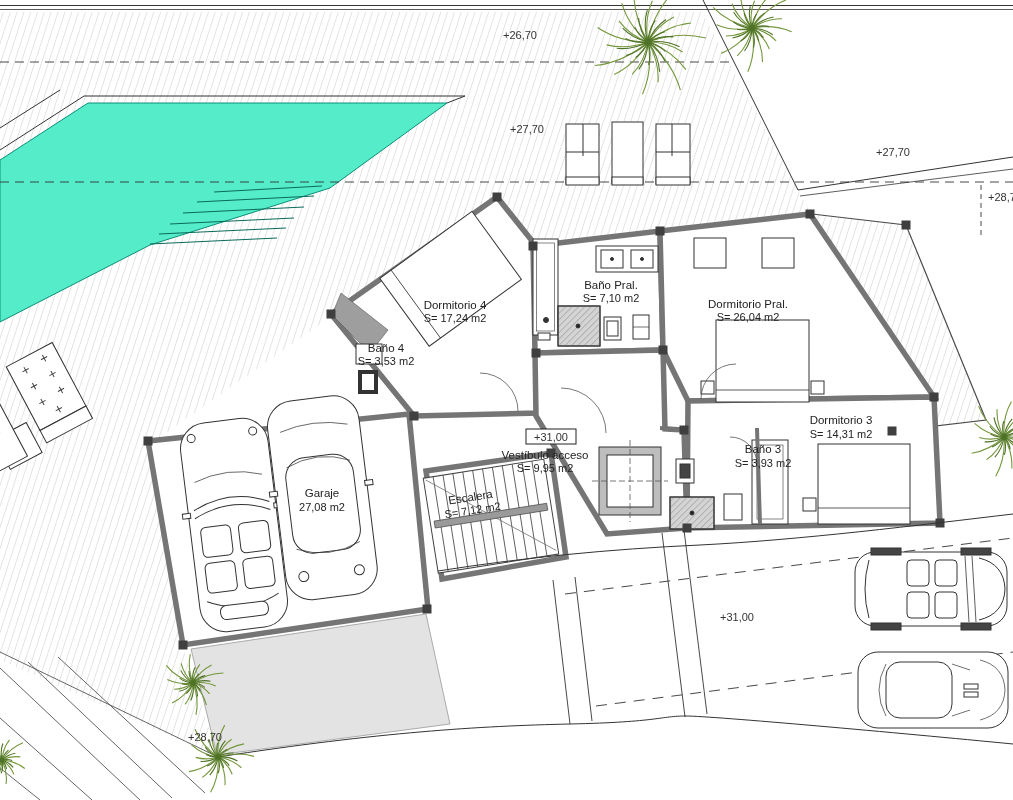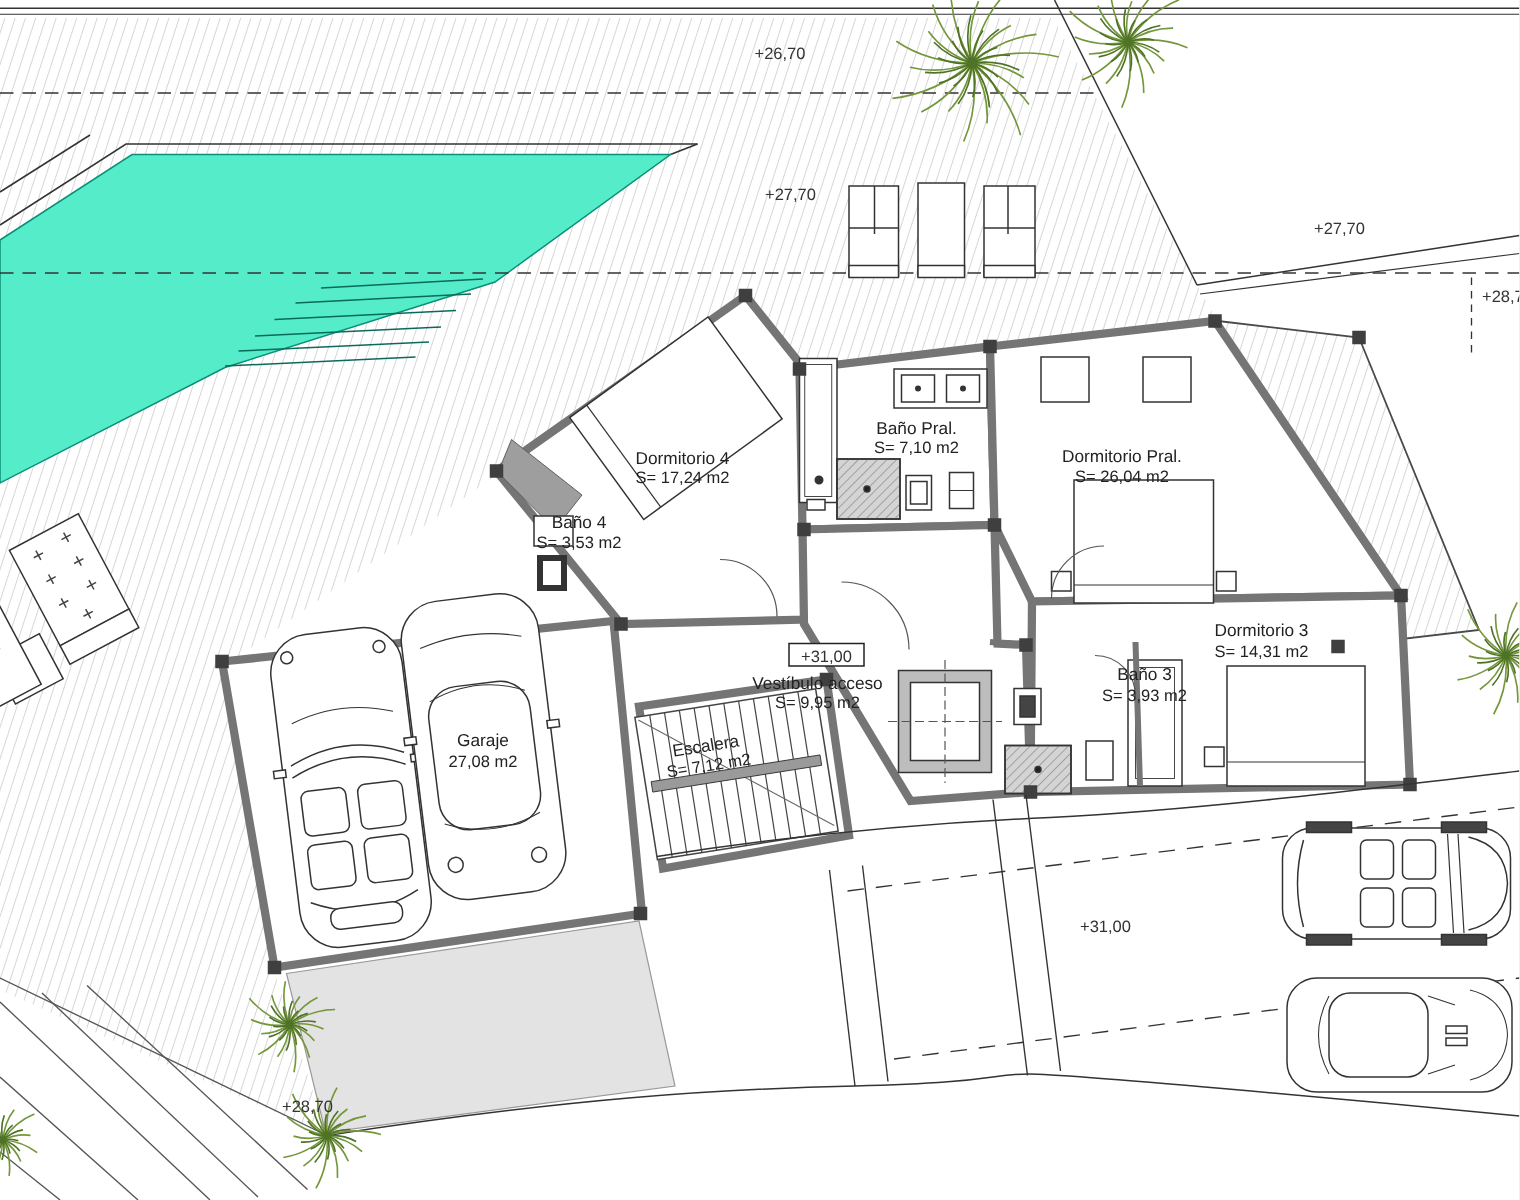--- a/index.html
+++ b/index.html
@@ -1,16 +1,16 @@
 <!DOCTYPE html>
 <html><head>
 <meta charset="utf-8">
 <style>
   html,body{margin:0;padding:0;background:#fff;}
-  #canvas{position:relative;width:1013px;height:800px;background:#5eead4;overflow:hidden;}
+  #canvas{position:relative;width:1013px;height:800px;background:#b91c1c;overflow:hidden;}
   svg{display:block;}
   text{font-family:"Liberation Sans",sans-serif;fill:#222;}
   .room-name{font-size:11.5px;text-anchor:middle;}
   .room-area{font-size:11px;text-anchor:middle;}
   .lvl{font-size:11px;text-anchor:middle;fill:#333;}
 </style>
 </head>
 <body>
 
 <div id="canvas">

